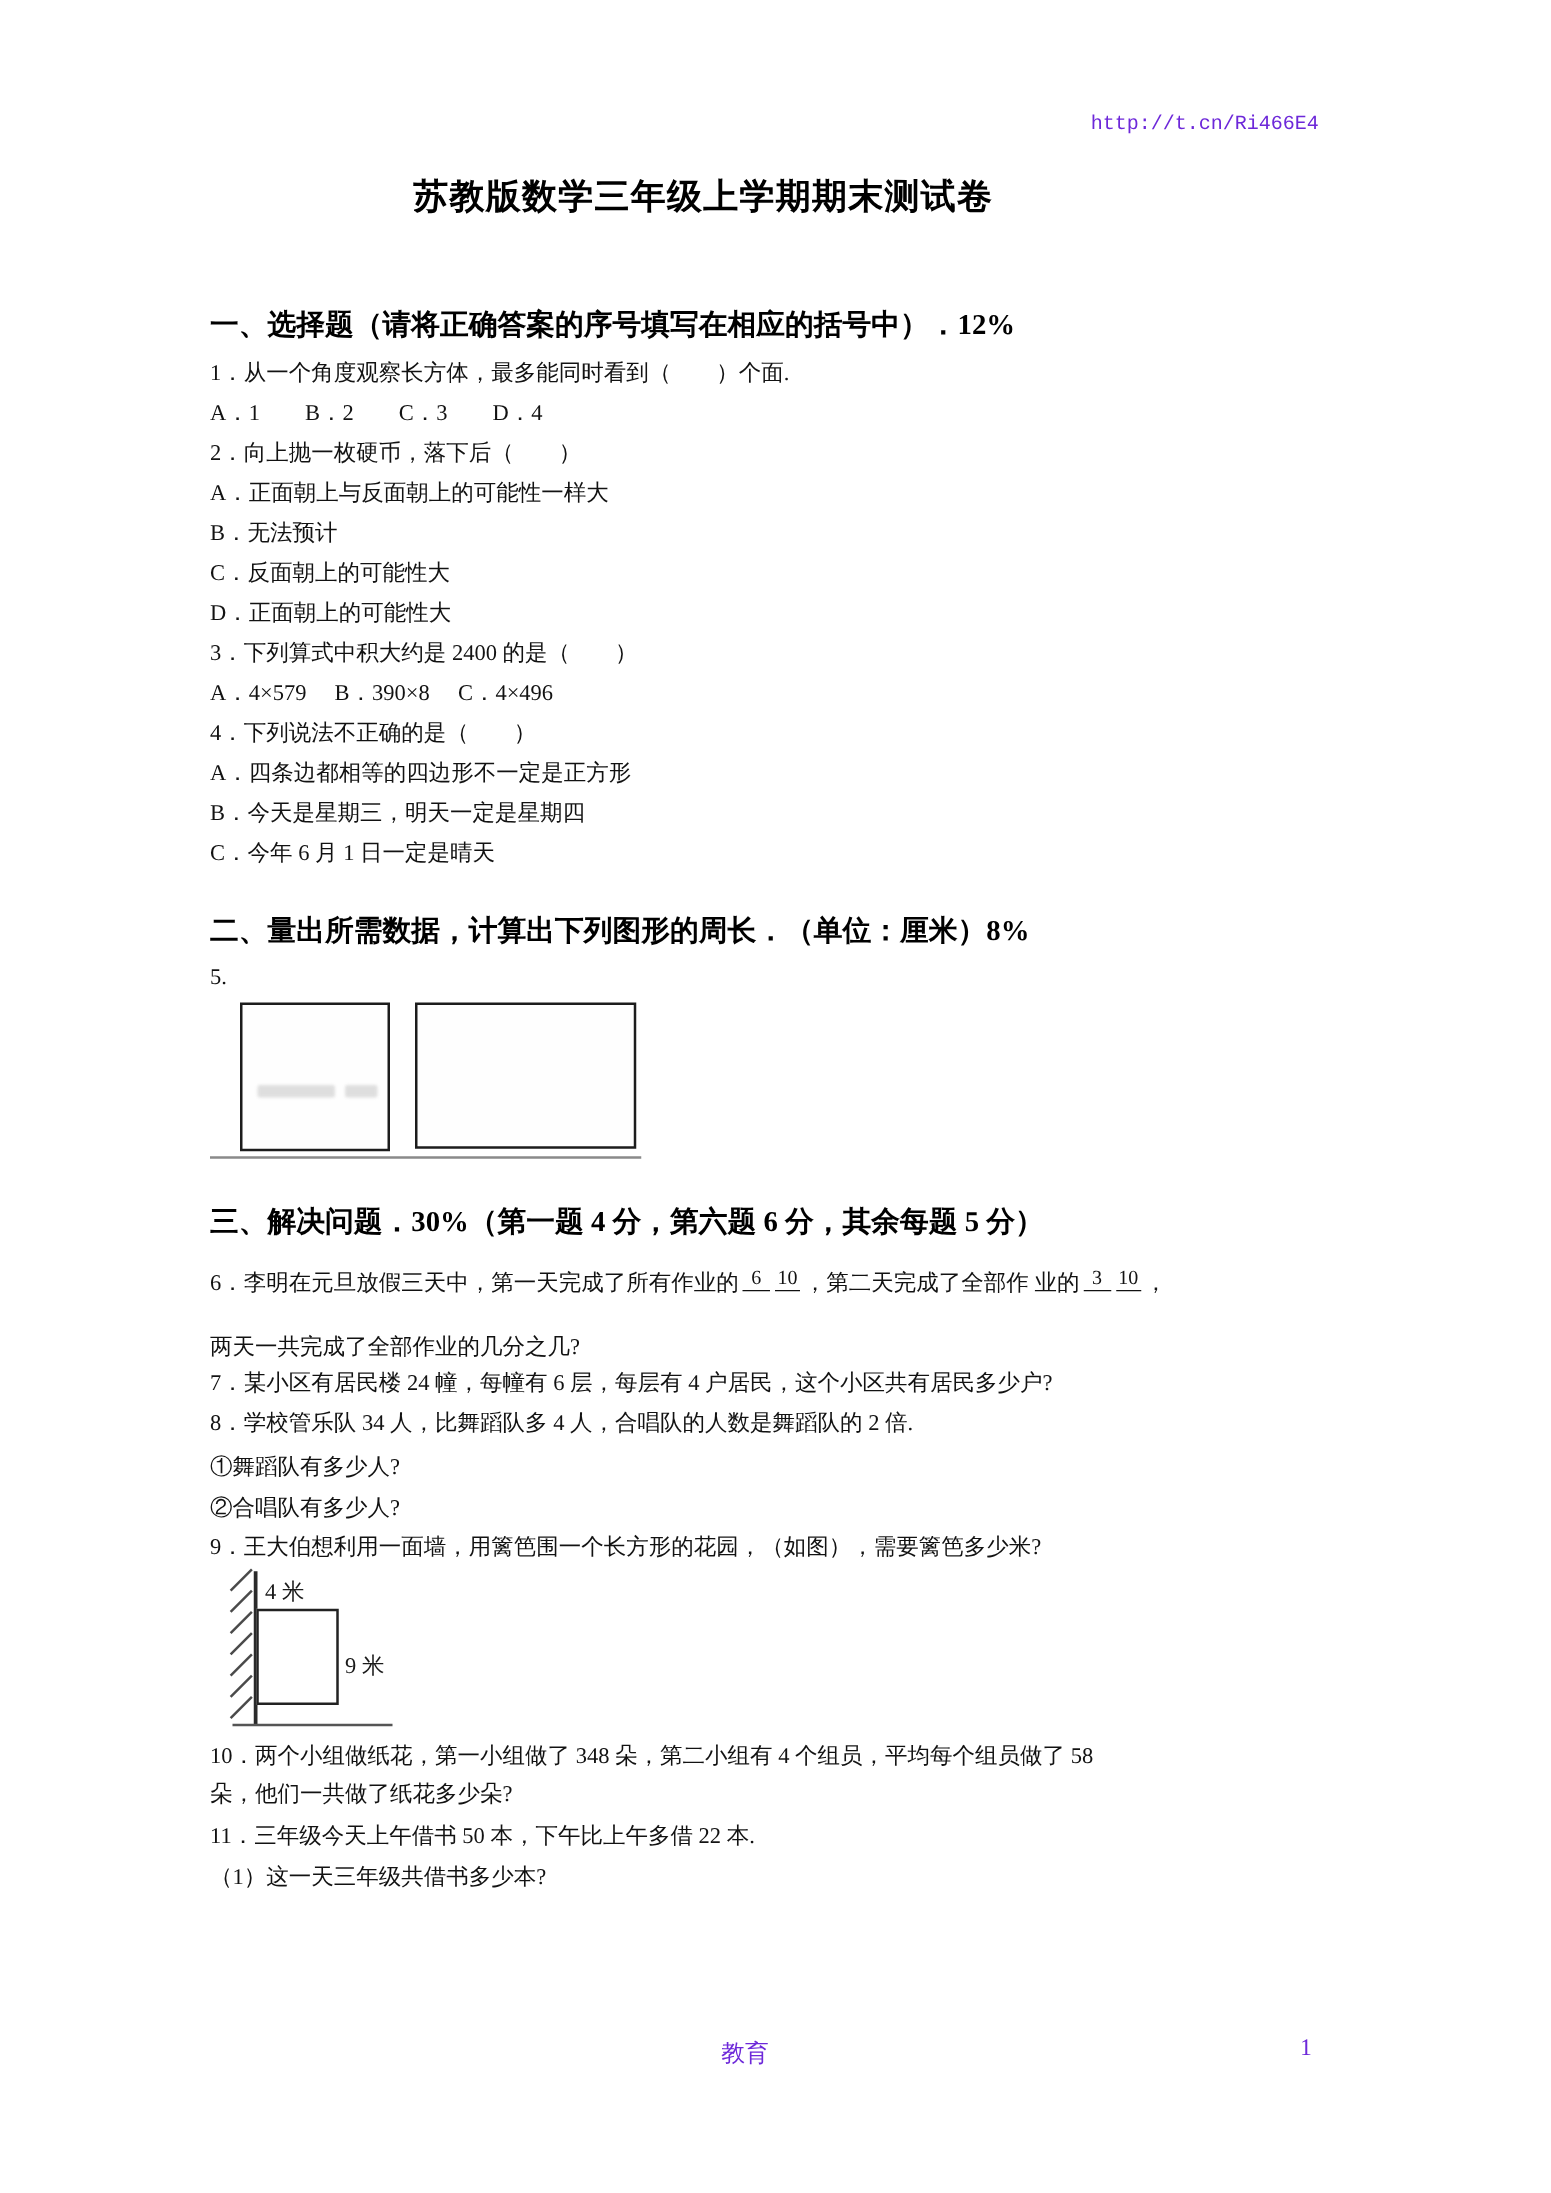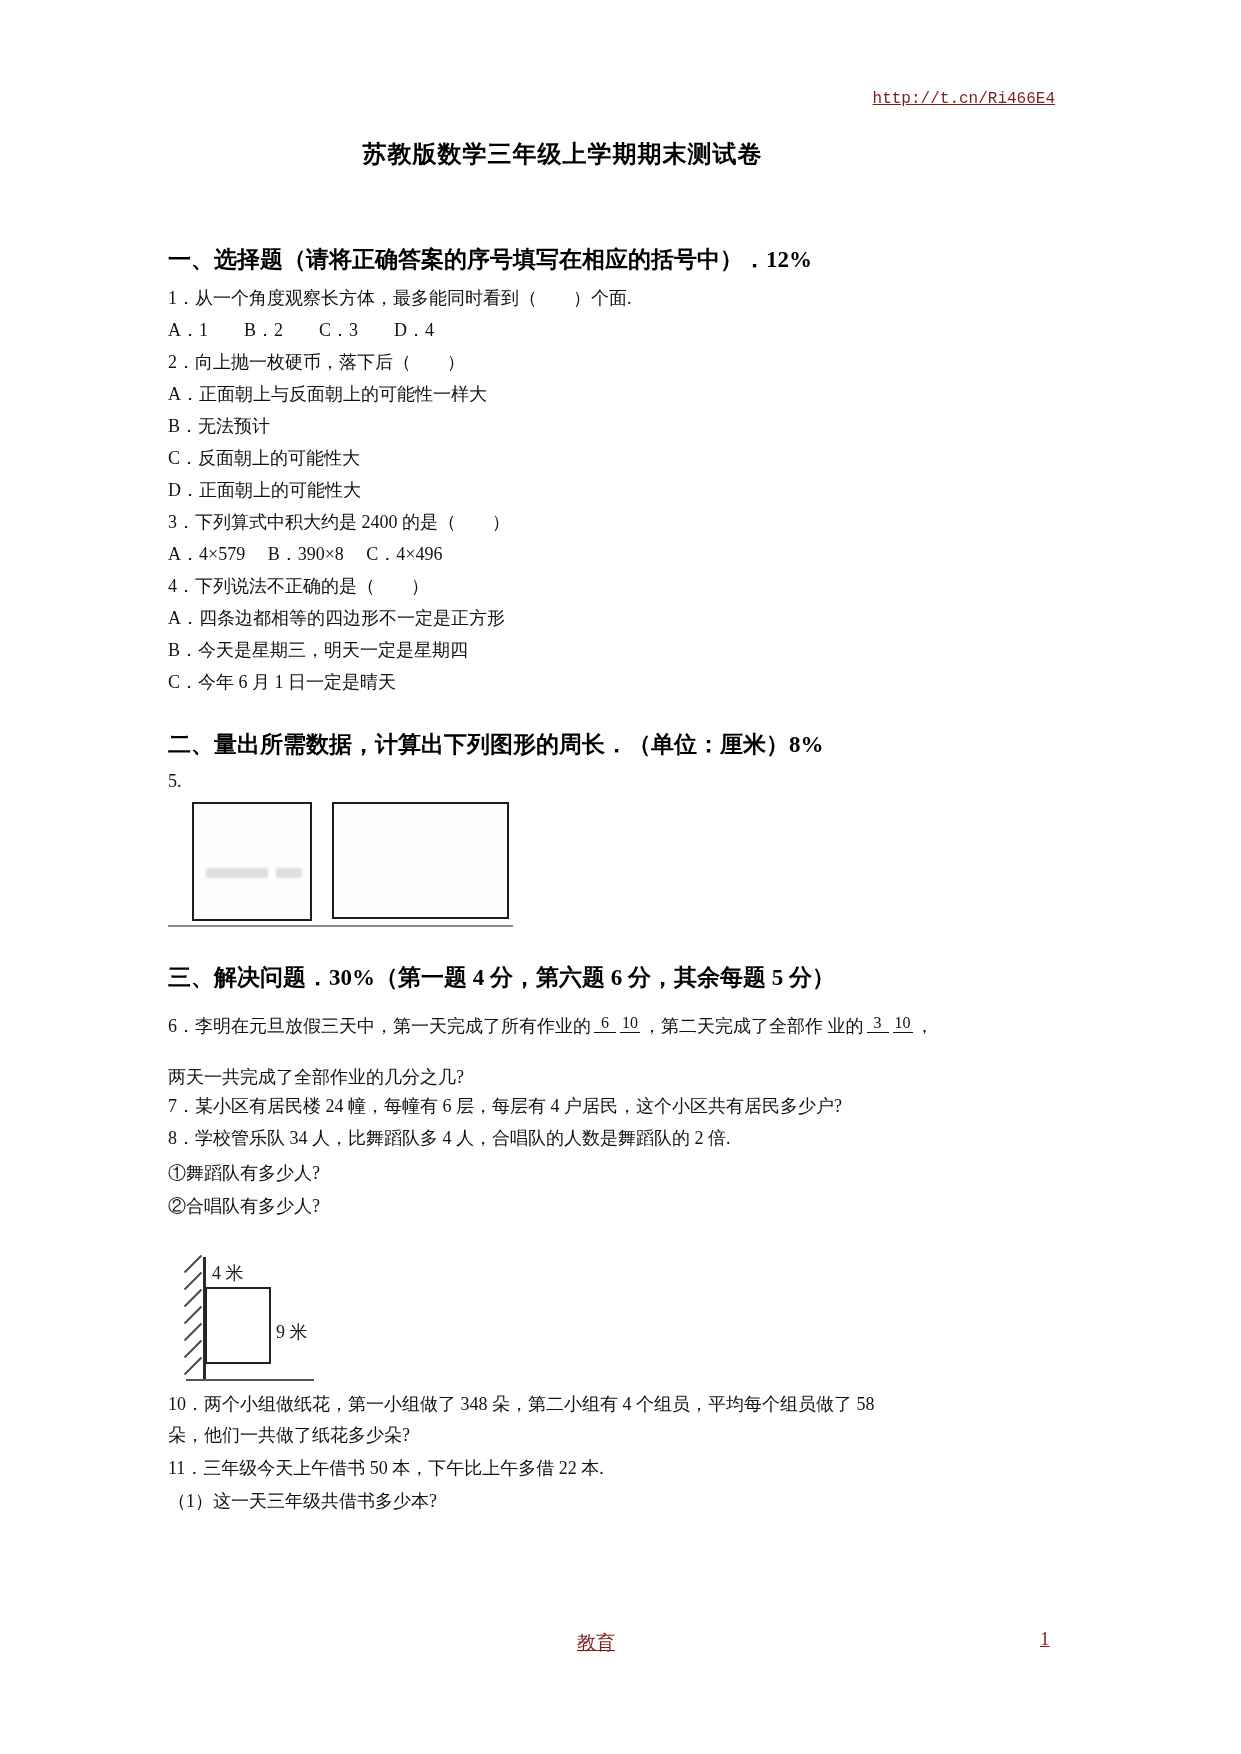--- a/index.html
+++ b/index.html
@@ -20,38 +20,37 @@
     line-height: 24px;
     color: #121212;
     white-space: nowrap;
   }
   .heading {
     font-weight: bold;
     font-size: 23px;
     color: #000000;
   }
   .link {
-    color: #7f1d1d;
-    text-decoration: underline;
+    color: #6d28d9;
     cursor: pointer;
   }
   #top-link {
     position: absolute;
     top: 90px;
     right: 186px;
     font-family: "Liberation Mono", "DejaVu Sans Mono", monospace;
     font-size: 16px;
   }
   #doc-title {
     position: absolute;
     top: 138px;
     left: 0;
     right: 116px;
     text-align: center;
-    font-size: 24px;
+    font-size: 28px;
     font-weight: bold;
     letter-spacing: 1px;
     color: #000000;
     white-space: nowrap;
   }
   .shape {
     position: absolute;
     border: 2px solid #1c1c1c;
     background: #fefefe;
   }
@@ -143,20 +142,21 @@
       <span class="den">10</span>
     </span>
     <span>，</span>
   </div>
   <div class="line" style="top:1065px">两天一共完成了全部作业的几分之几?</div>
 
   <div class="line" style="top:1094px">7．某小区有居民楼 24 幢，每幢有 6 层，每层有 4 户居民，这个小区共有居民多少户?</div>
   <div class="line" style="top:1126px">8．学校管乐队 34 人，比舞蹈队多 4 人，合唱队的人数是舞蹈队的 2 倍.</div>
   <div class="line" style="top:1161px">①舞蹈队有多少人?</div>
   <div class="line" style="top:1194px">②合唱队有多少人?</div>
+  <div class="line" style="top:1225px">9．王大伯想利用一面墙，用篱笆围一个长方形的花园，（如图），需要篱笆多少米?</div>
 
   <div class="abs">
     <div class="abs" style="left:203px; top:1257px; width:2.5px; height:123px; background:#2a2a2a;"></div>
     <div class="hatch" style="left:181px; top:1263px;"></div>
     <div class="hatch" style="left:181px; top:1280px;"></div>
     <div class="hatch" style="left:181px; top:1297px;"></div>
     <div class="hatch" style="left:181px; top:1314px;"></div>
     <div class="hatch" style="left:181px; top:1331px;"></div>
     <div class="hatch" style="left:181px; top:1348px;"></div>
     <div class="hatch" style="left:181px; top:1365px;"></div>

